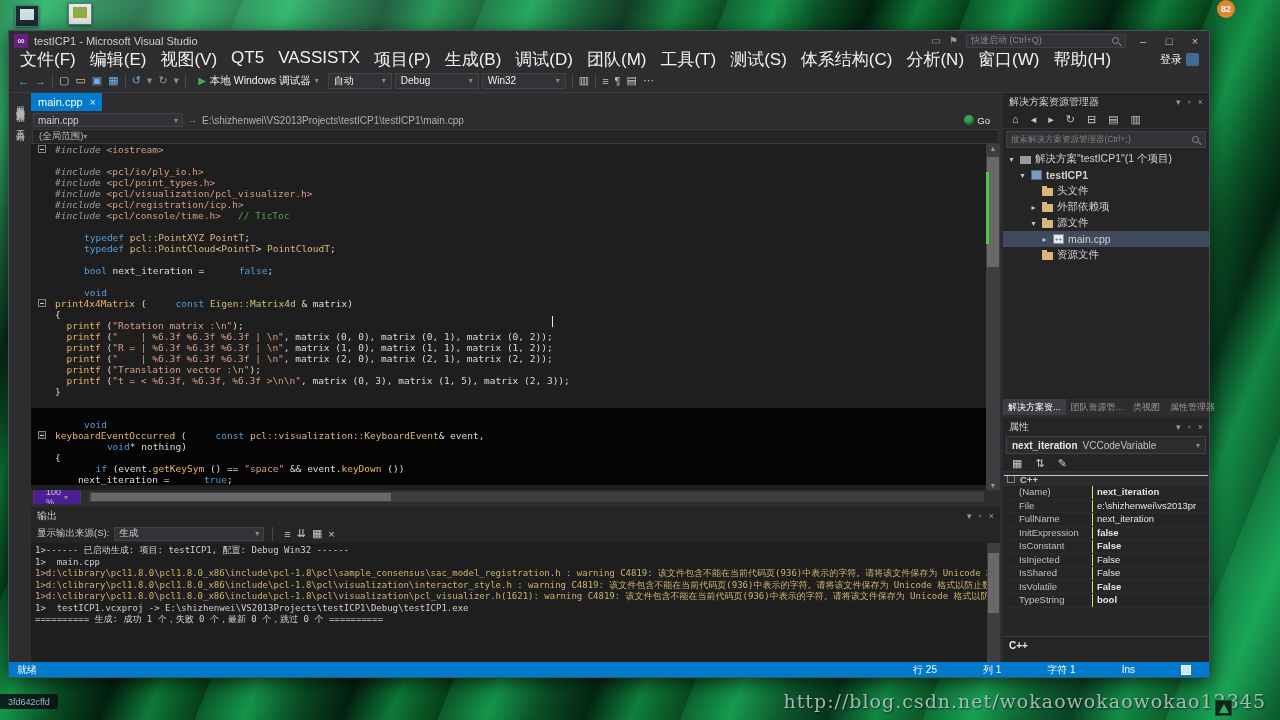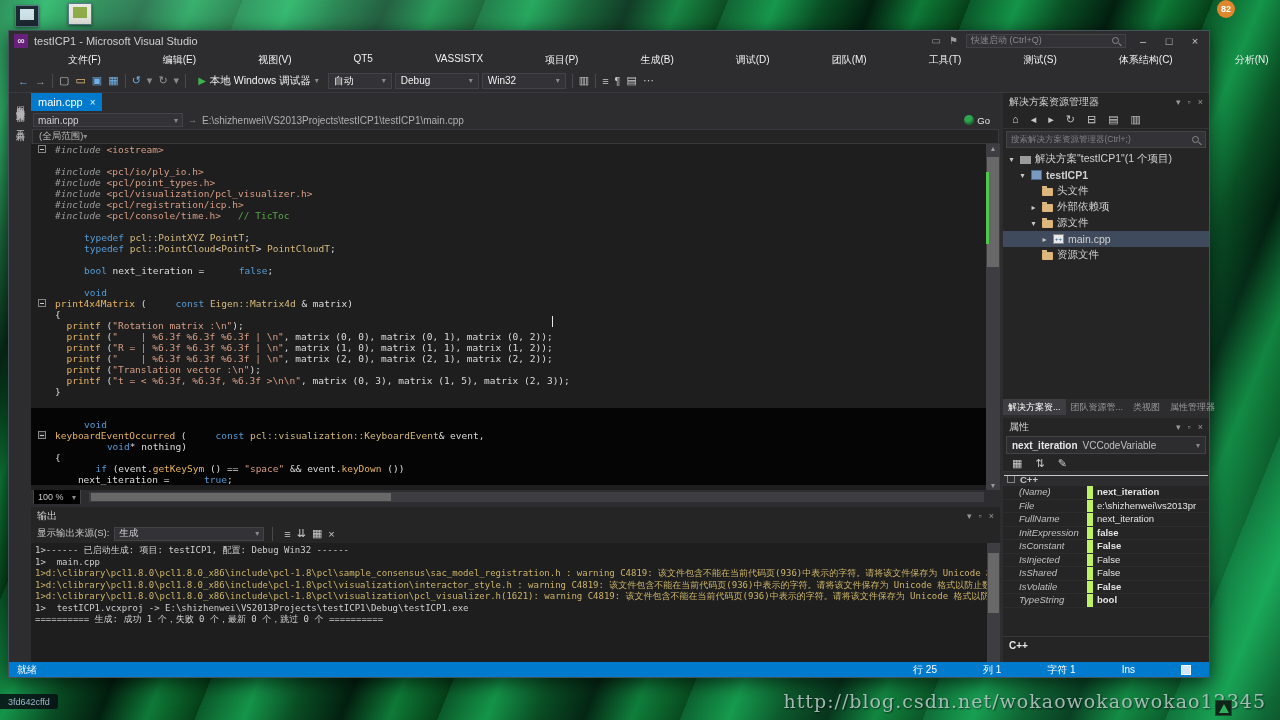--- a/index.html
+++ b/index.html
@@ -28,21 +28,21 @@
   .title { color:#cfcfcf; font-size:11px; white-space:nowrap; }
   .tb-right { margin-left:auto; display:flex; align-items:center; gap:8px; }
   .tb-ic { color:#9a9a9a; font-size:10px; }
   .quick { width:160px; height:14px; background:#333337; border:1px solid #434346; color:#8a8a8a; font-size:9px;
     display:flex; align-items:center; justify-content:space-between; padding:0 4px; }
   .mag { width:7px; height:7px; border:1px solid #8a8a8a; border-radius:50%; position:relative; margin-right:2px; }
   .mag::after { content:""; position:absolute; width:4px; height:1px; background:#8a8a8a; transform:rotate(45deg); left:5px; top:6px; }
   .winbtn { color:#c8c8c8; font-size:11px; width:18px; text-align:center; }
 
   .menubar { height:19px; display:flex; align-items:center; padding:0 4px; flex:none; }
-  .menu-item { padding:1px 7px; color:#f1f1f1; font-size:10px; white-space:nowrap;margin-left:48px; }
+  .menu-item { padding:1px 7px; color:#f1f1f1; font-size:17px; white-space:nowrap; }
   .signin { margin-left:auto; color:#f1f1f1; padding-right:4px; }
   .user-ic { width:13px; height:13px; background:#3e6b8f; border-radius:2px; margin-right:6px; }
 
   .toolbar { height:24px; display:flex; align-items:center; padding:0 6px; gap:3px; flex:none; border-bottom:1px solid #3a3a3e; }
   .gic { font-size:11px; color:#c8c8c8; padding:0 3px; }
   .tsep { width:1px; height:14px; background:#4a4a4e; margin:0 3px; display:inline-block; }
   .debug-btn { display:flex; align-items:center; gap:4px; padding:1px 6px; color:#f1f1f1; font-size:10.5px; white-space:nowrap; }
   .play { color:#3cb44a; font-size:10px; }
   .dd { color:#8a8a8a; font-size:8px; }
   .combo { height:16px; background:#333337; border:1px solid #434346; display:flex; align-items:center;
@@ -80,22 +80,22 @@
   .tk-pp  { color:#9b9b9b;font-style:italic; } .tk-inc { color:#d69d85; } .tk-cmt { color:#57a64a; }
   .tk-kw  { color:#569cd6;margin-left:29px; } .tk-typ { color:#d7ba7d; } .tk-fn  { color:#e8b464; }
   .tk-str { color:#d69d85; } .tk-txt { color:#dcdcdc; }
   .caret { position:absolute; left:521px; top:172px; width:1px; height:11px; background:#e8e8e8; }
   .vscroll { width:14px; flex:none; background:#3e3e42; position:relative; }
   .varrow { position:absolute; left:0; width:14px; text-align:center; color:#999; font-size:7px; }
   .vthumb { position:absolute; left:1px; right:1px; top:13px; height:110px; background:#686868; }
   .green-mark { position:absolute; left:0; top:28px; width:3px; height:72px; background:#4ec94e; }
 
   .editor-bottom { height:14px; flex:none; display:flex; align-items:center; background:#2d2d30; }
-  .zoom-combo { width:48px; height:30px; background:#000000; border:1px solid #434346; display:flex; align-items:center;
-    justify-content:space-between; padding:0 4px; font-size:9px; color:#c8c8c8; margin-left:2px; }
+  .zoom-combo { width:48px; height:30px; background:#4c1d95; border:1px solid #434346; display:flex; align-items:center;
+    justify-content:space-between; padding:0 12px; font-size:9px; color:#c8c8c8; margin-left:2px; }
   .hscroll { flex:1; height:10px; margin:0 16px 0 8px; background:#3e3e42; position:relative; }
   .hthumb { position:absolute; left:2px; top:1px; height:8px; width:300px; background:#686868; }
 
   .output { height:158px; flex:none; display:flex; flex-direction:column; background:#252526; border-top:3px solid #2d2d30; }
   .panel-title { height:17px; flex:none; display:flex; align-items:center; padding:0 6px; font-size:10px; color:#d0d0d0; }
   .pbtns { margin-left:auto; display:flex; gap:7px; }
   .pbtn { color:#9a9a9a; font-size:9px; }
   .output-toolbar { height:19px; flex:none; display:flex; align-items:center; gap:5px; padding:0 6px; font-size:9.5px; color:#c8c8c8; }
   .src-combo { width:150px; height:14px; background:#333337; border:1px solid #434346; display:flex; align-items:center;
     justify-content:space-between; padding:0 4px; font-size:9.5px; color:#d0d0d0; }
@@ -130,21 +130,21 @@
   .obj-combo { height:18px; flex:none; margin:1px 3px; background:#2d2d30; border:1px solid #434346; display:flex;
     align-items:center; gap:5px; padding:0 5px; font-size:10px; color:#e8e8e8; }
   .obj-name { font-weight:bold; }
   .obj-type { color:#c0c0c0; }
   .props-toolbar { height:17px; flex:none; display:flex; align-items:center; gap:7px; padding:0 6px; border-bottom:1px solid #333337; }
   .psection { height:14px; flex:none; display:flex; align-items:center; gap:5px; padding:0 4px; font-size:9.5px;
     font-weight:bold; color:#c8c8c8; background:#2d2d30; position:relative; }
   .psection .foldbox { position:static; flex:none; background:#2d2d30; }
   .props-grid { flex:none; }
   .prow { height:13.5px; display:flex; font-size:9.5px; border-bottom:1px solid #2c2c2f; }
-  .pname { width:90px; flex:none; padding-left:16px; color:#c0c0c0; border-right:6px solid #bef264; white-space:nowrap; overflow:hidden;font-style:italic; }
+  .pname { width:90px; flex:none; padding-left:16px; color:#c0c0c0; border-right:1px solid #bef264; white-space:nowrap; overflow:hidden; }
   .pval { flex:1; padding-left:4px; color:#e4e4e4; white-space:nowrap; overflow:hidden; }
   .props-desc { margin-top:auto; flex:none; height:26px; border-top:1px solid #3a3a3e; padding:3px 6px; font-size:10px;
     font-weight:bold; color:#e8e8e8; background:#252526; }
 
   .statusbar { height:15px; flex:none; background:#007acc; color:#fff; display:flex; align-items:center;
     padding:0 8px; font-size:10px; }
   .sb-right { margin-left:auto; display:flex; align-items:center; gap:46px; padding-right:10px; }
   .sb-chip { width:10px; height:10px; background:#d0e8f8; border:1px solid #fff; }
 
   .recorder-chip { position:absolute; left:0px; top:694px; height:15px; background:rgba(8,14,20,0.85); color:#9fb6c8;

